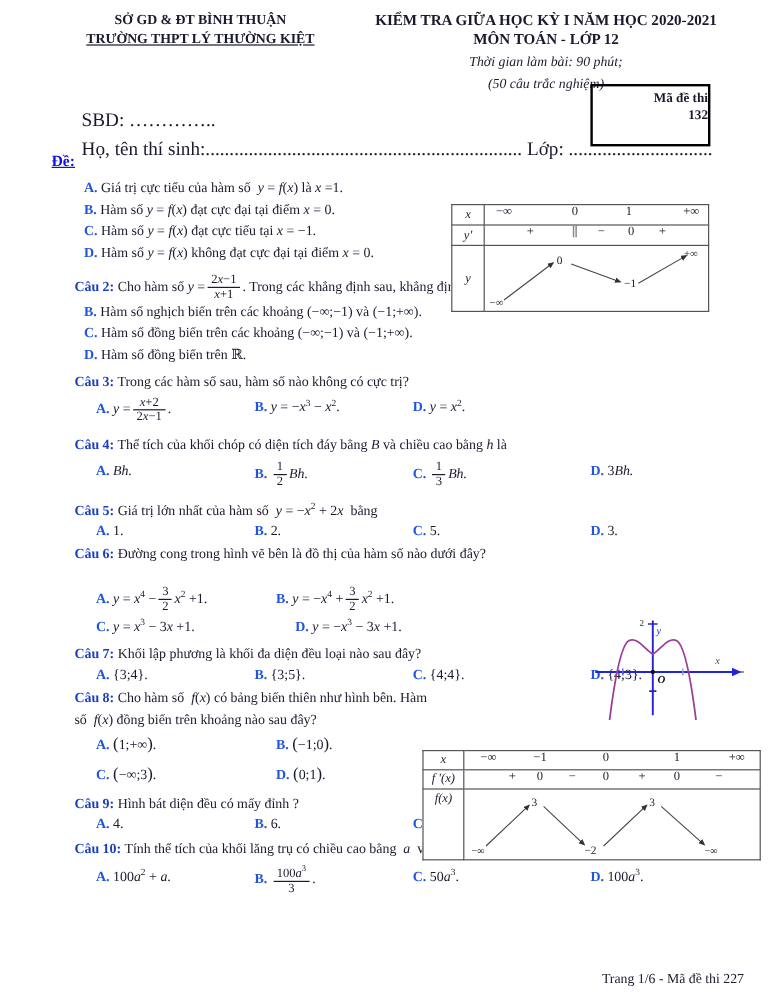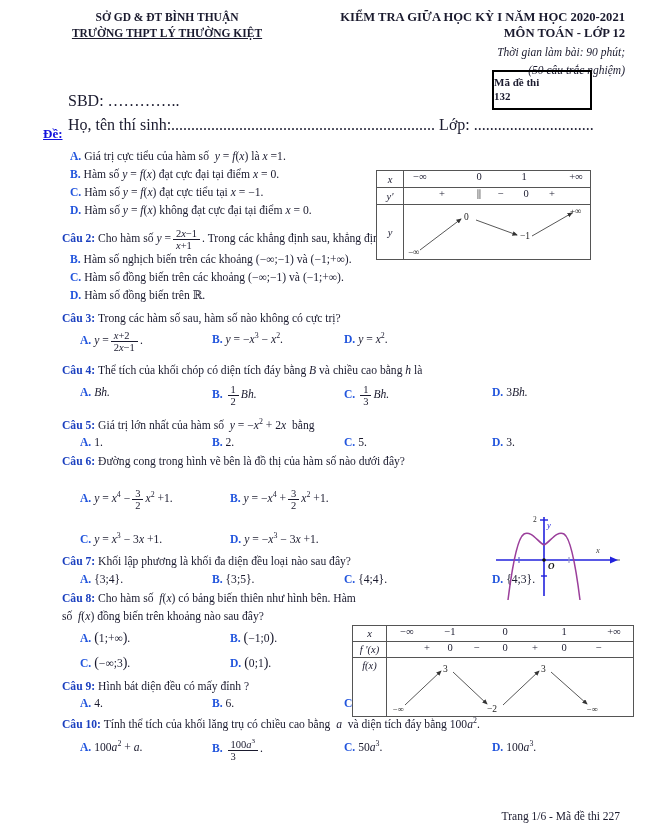--- a/index.html
+++ b/index.html
@@ -19,28 +19,28 @@
   .page { position: absolute; inset: 0; padding: 0; }
 
   
   .header { position: relative; height: 120px; }
   .school-block {
     position: absolute; left: 52px; top: 10px; width: 230px;
     text-align: center; font-weight: bold; font-size: 11.5px; line-height: 1.35;
   }
   .school-line2 { text-decoration: underline; }
   .exam-block {
-    position: absolute; left: 285px; top: 9px; width: 340px; text-align: right;
+    position: absolute; left: 285px; top: 9px; width: 340px; text-align: center;
   }
   .exam-title { font-weight: bold; font-size: 12.6px; line-height: 1.3; }
   .exam-sub { font-style: italic; font-size: 11.5px; line-height: 1.35; margin-top: 3px; }
   .code-box {
     position: absolute; left: 492px; top: 70px; width: 96px;
-    border: 2px solid #000; text-align: left; font-weight: bold;
-    font-size: 11px; padding: 3px 0 4px; line-height: 1.3;
+    border: 2px solid #000; text-align: right; font-weight: bold;
+    font-size: 11px; padding: 3px 0 16px; line-height: 1.3;
   }
   .ident { position: absolute; left: 68px; top: 89px; width: 470px; font-size: 16px; line-height: 1.5; }
   .ident .row2 { white-space: nowrap; }
 
   .de-title {
     text-align: left; margin-top: 6px;
     font-weight: bold; font-size: 13px; color: #1111dd;
     text-decoration: underline;
     padding-left: 43px;
   }
@@ -55,21 +55,21 @@
   .opt { font-size: 11.6px; line-height: 1.55; }
   .ol { color: #2255dd; font-weight: bold; }
   .opts-row { display: flex; margin-left: 18px; align-items: flex-start; }
   .opts-row > .opt { flex: 0 0 auto; }
   .w4 { width: 132px; }
   .w4b { width: 148px; }
   .w2 { width: 150px; }
   .narrow { width: 300px; }
 
   
-  .frac { display: inline-block; vertical-align: middle; text-align: left; line-height: 1.05; margin: 0 2px; }
+  .frac { display: inline-block; vertical-align: middle; text-align: center; line-height: 1.05; margin: 0 2px; }
   .frac .n { display: block; border-bottom: 1px solid #1a1a2e; padding: 0 3px; font-size: 10.5px; }
   .frac .d { display: block; padding: 0 3px; font-size: 10.5px; }
   i { font-family: "Liberation Serif", serif; }
   sup { font-size: 0.68em; }
 
   
   .bbt { border-collapse: collapse; background: #fff; }
   .bbt td { border: 1px solid #555; font-size: 10.5px; padding: 0; }
   .bbt .hd { width: 26px; text-align: center; font-style: italic; }
   .cellrow { position: relative; height: 15px; }
@@ -185,21 +185,21 @@
 
     <div class="q">
       <div class="qstem">
         <span class="qlabel">Câu 6:</span>
         Đường cong trong hình vẽ bên là đồ thị của hàm số nào dưới đây?
       </div>
       <div class="opts-row" style="margin-top:18px;">
         <div class="opt w2"><span class="ol">A.</span> <i>y</i> = <i>x</i><sup>4</sup> −<span class="frac"><span class="n">3</span><span class="d">2</span></span><i>x</i><sup>2</sup> +1.</div>
         <div class="opt"><span class="ol">B.</span> <i>y</i> = −<i>x</i><sup>4</sup> +<span class="frac"><span class="n">3</span><span class="d">2</span></span><i>x</i><sup>2</sup> +1.</div>
       </div>
-      <div class="opts-row" style="margin-top:19px;">
+      <div class="opts-row" style="margin-top:2px;gap:16px;">
         <div class="opt w2"><span class="ol">C.</span> <i>y</i> = <i>x</i><sup>3</sup> − 3<i>x</i> +1.</div>
         <div class="opt"><span class="ol">D.</span> <i>y</i> = −<i>x</i><sup>3</sup> − 3<i>x</i> +1.</div>
       </div>
     </div>
 
     <div class="q" style="margin-top:4px;">
       <div class="qstem">
         <span class="qlabel">Câu 7:</span>
         Khối lập phương là khối đa diện đều loại nào sau đây?
       </div>

